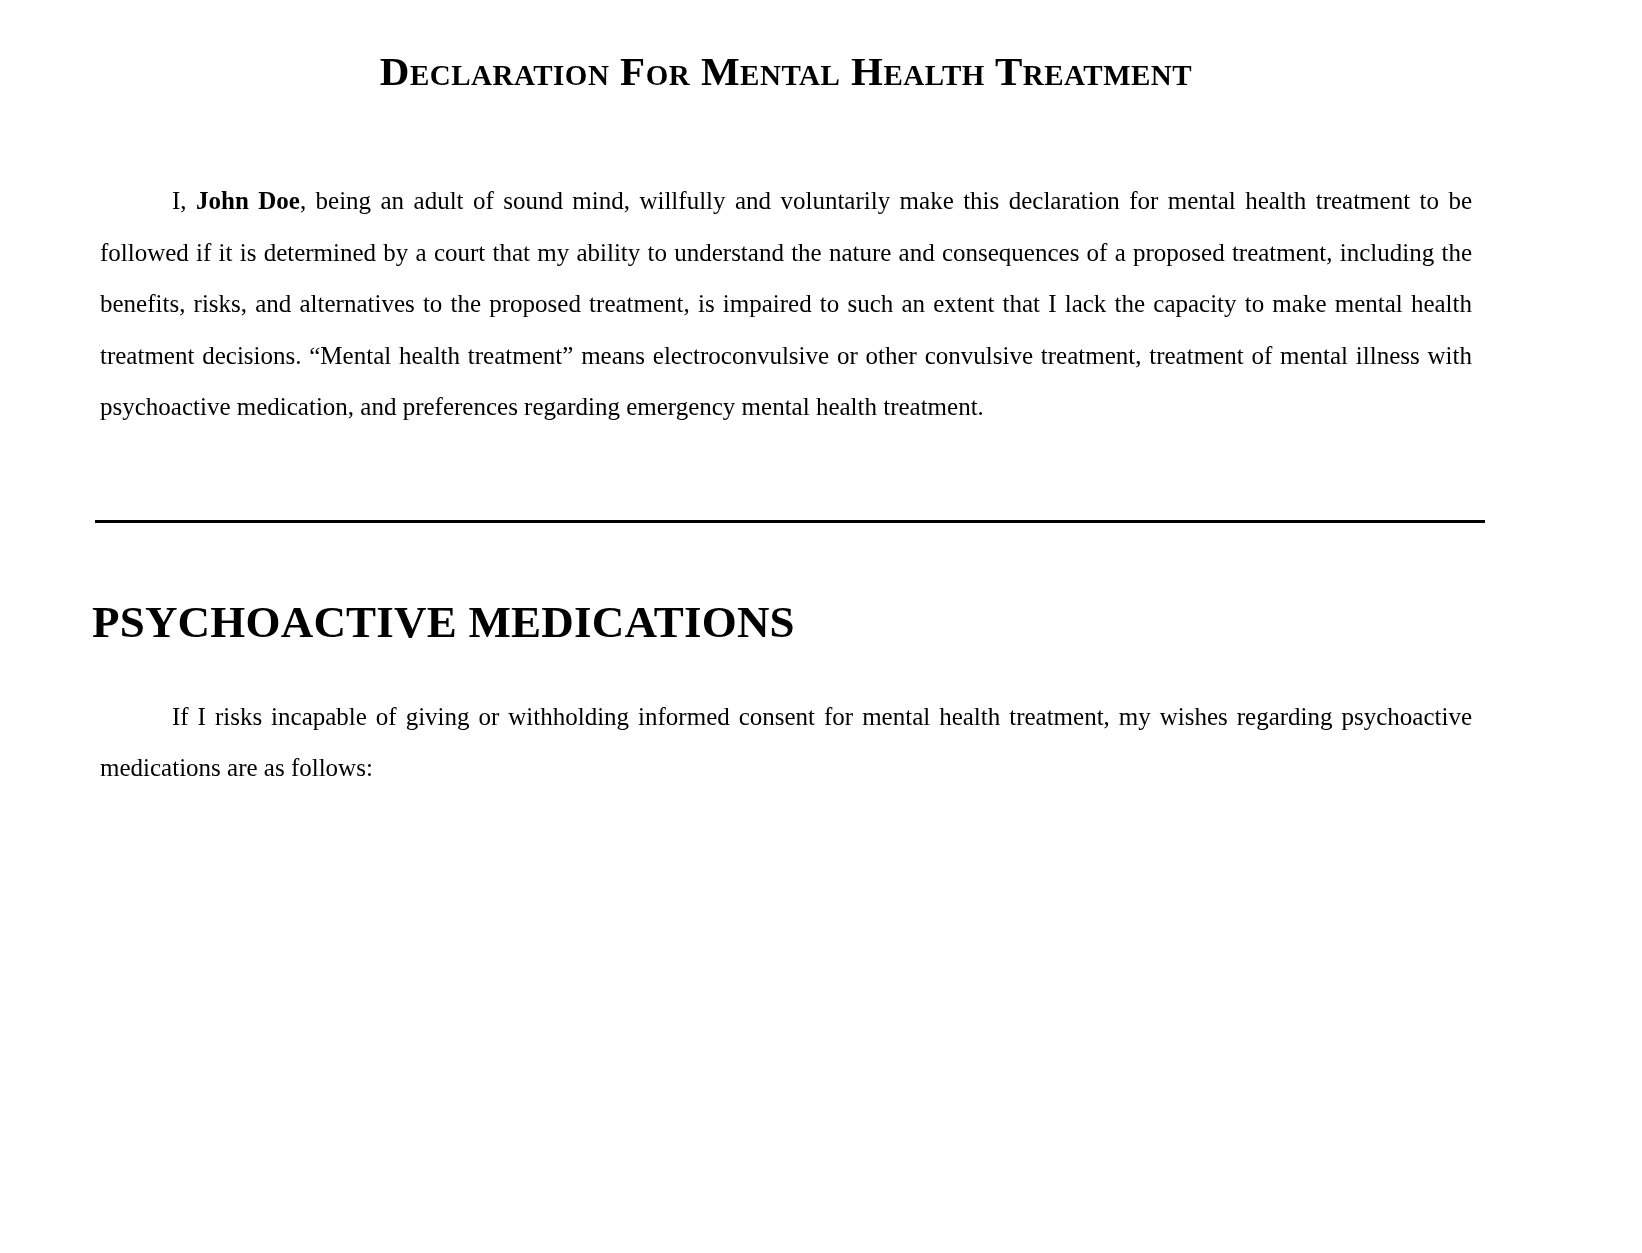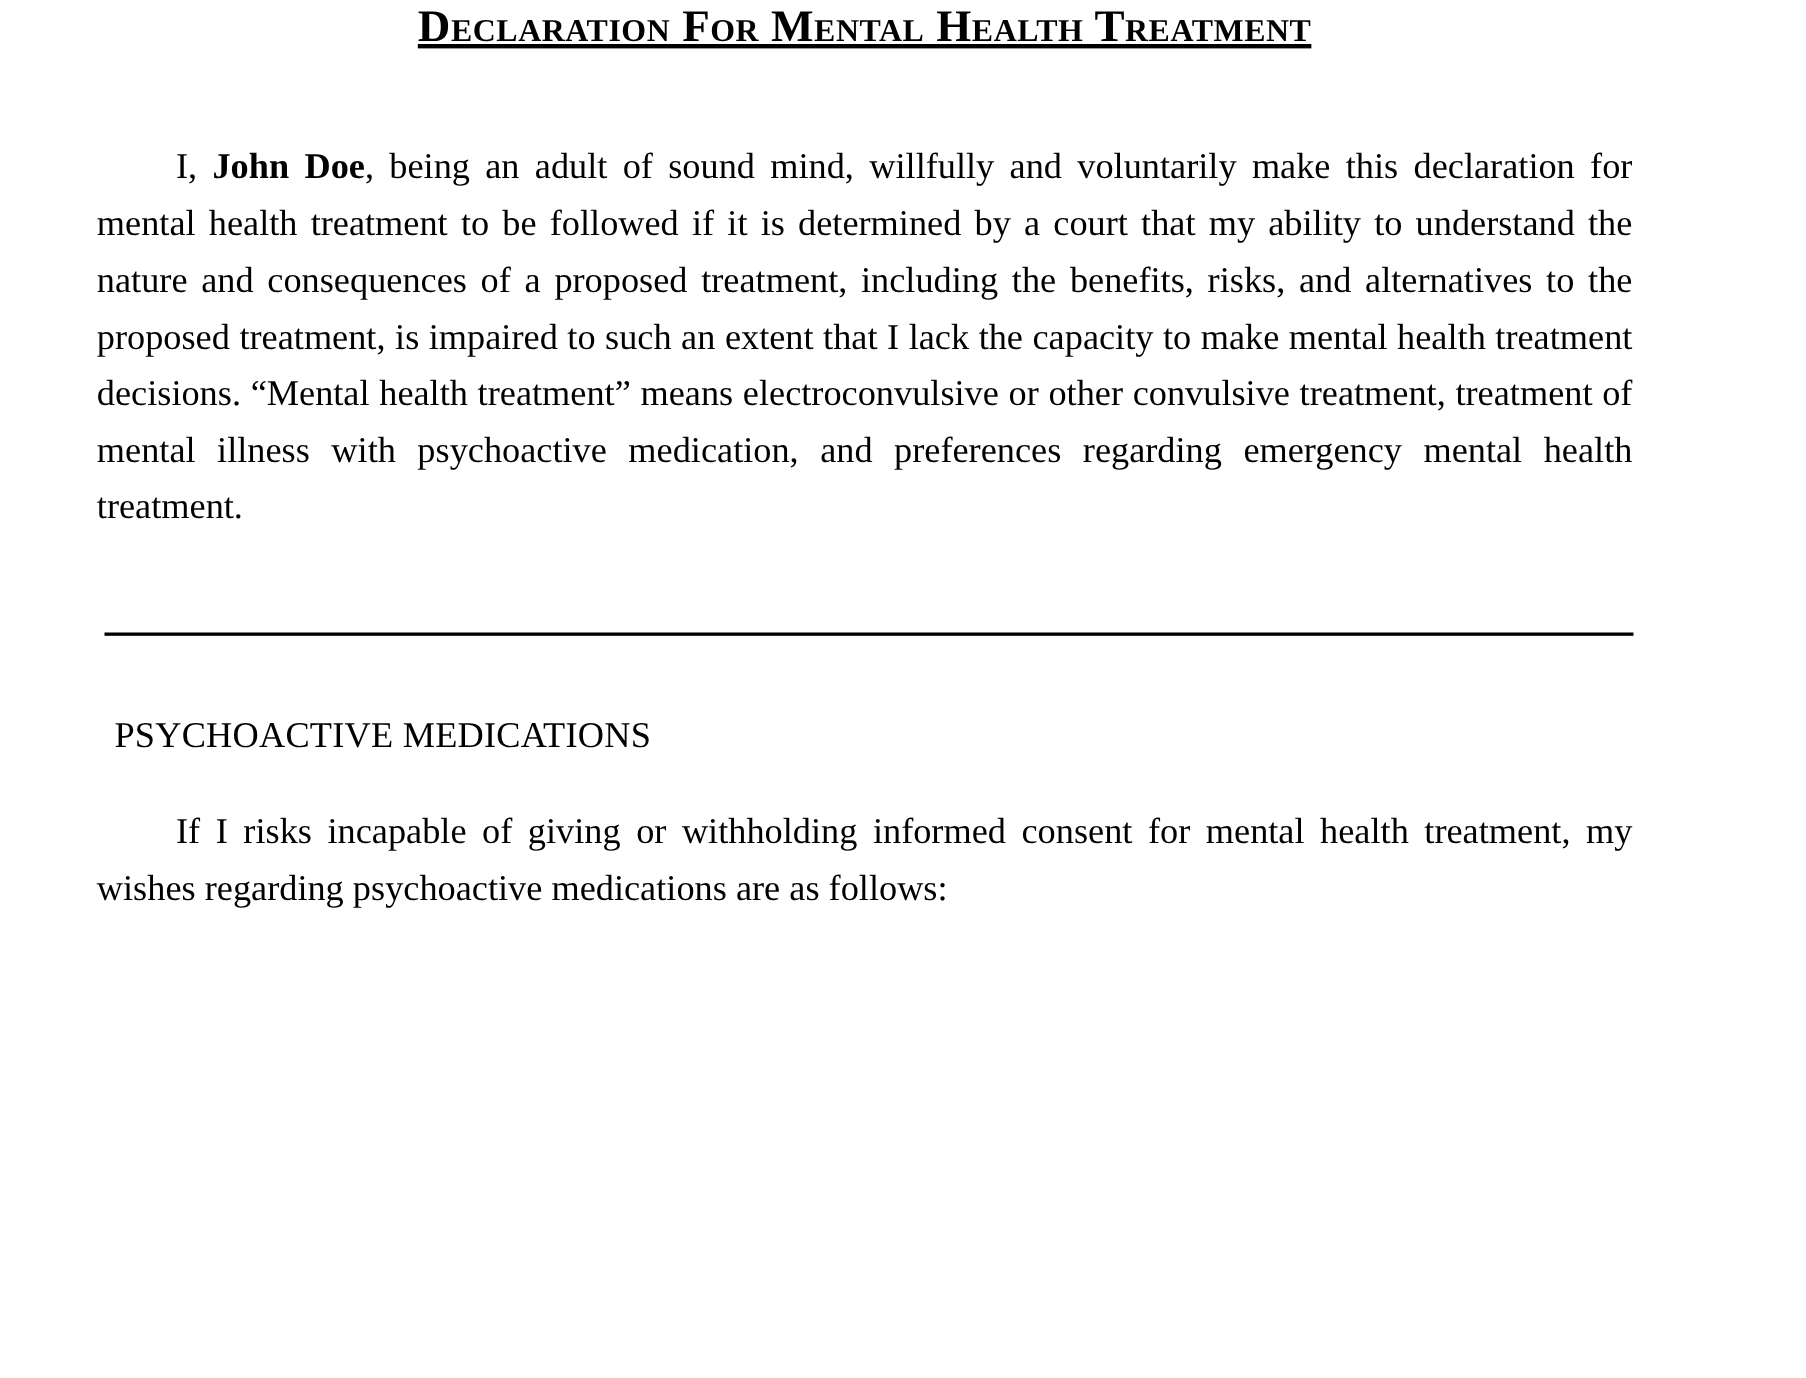--- a/index.html
+++ b/index.html
@@ -33,32 +33,32 @@
 
   
   .doc-title {
     font-size: 41px;
     font-weight: bold;
     font-variant: small-caps;
     text-transform: none;
     text-align: center;
     letter-spacing: 0.5px;
     margin: 0;
+    padding-top: 48px;
     line-height: 1.15;
     white-space: pre;
-    text-decoration: underline;
   }
 
   
   .para {
-    font-size: 33px;
+    font-size: 25px;
     line-height: 51.5px;
     text-align: justify;
     text-justify: inter-word;
-    margin: 0;
+    margin: 12px;
     white-space: pre-wrap;
   }
   .para .indent {
     display: inline-block;
     width: 72px;
   }
   .para b {
     font-weight: bold;
   }
 
@@ -74,24 +74,24 @@
     border: none;
     border-top: 3px solid #000000;
     margin: 0;
     width: 1390px;
     margin-left: 7px;
     margin-top: 87px;
   }
 
   
   .section-heading {
-    font-size: 33px;
-    font-weight: normal;
+    font-size: 45px;
+    font-weight: bold;
     letter-spacing: 0.2px;
-    margin: 16px;
+    margin: 4px;
     margin-top: 72px;
     line-height: 1.2;
     text-align: left;
   }
 
   #para-meds {
     margin-top: 42px;
   }
 </style>
 </head>

